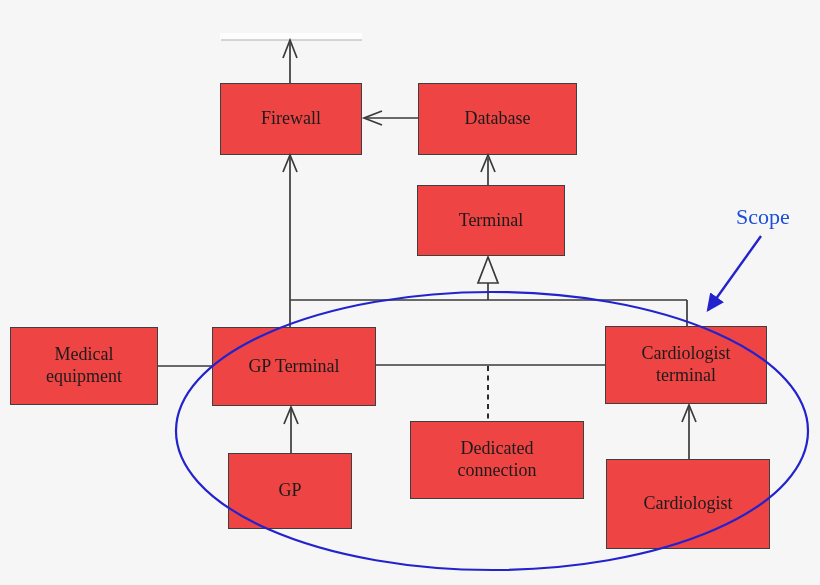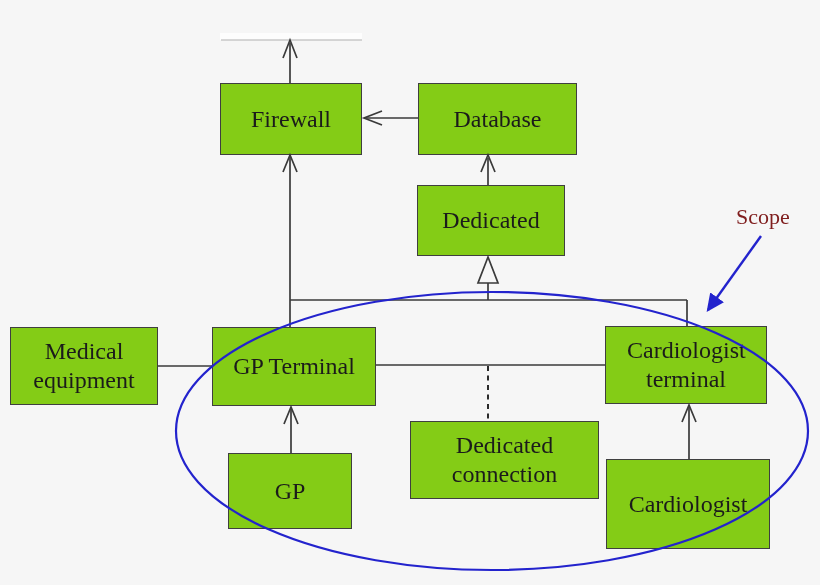--- a/index.html
+++ b/index.html
@@ -16,75 +16,75 @@
   .stage {
     position: relative;
     width: 820px;
     height: 585px;
     background: #f6f6f6;
   }
   .node {
     position: absolute;
     box-sizing: border-box;
     border: 1.7px solid #3f3f3f;
-    background: #84cc16;
+    background: #ef4444;
     display: flex;
     align-items: center;
     justify-content: center;
     text-align: center;
     color: #1b1b1b;
-    font-size: 24px;
+    font-size: 18px;
     line-height: 1.2;
   }
   .node .lbl {
     display: inline-block;
   }
   
   #n-firewall              { left: 220px; top:  83px; width: 142px; height: 72px; }
   #n-database              { left: 418px; top:  83px; width: 159px; height: 72px; }
   #n-terminal              { left: 417px; top: 185px; width: 148px; height: 71px; }
   #n-medical-equipment     { left:  10px; top: 327px; width: 148px; height: 78px; }
   #n-gp-terminal           { left: 212px; top: 327px; width: 164px; height: 79px; }
   #n-cardiologist-terminal { left: 605px; top: 326px; width: 162px; height: 78px; }
   #n-gp                    { left: 228px; top: 453px; width: 124px; height: 76px; }
-  #n-dedicated-connection  { left: 410px; top: 421px; width: 189px; height: 78px; }
+  #n-dedicated-connection  { left: 410px; top: 421px; width: 174px; height: 78px; }
   #n-cardiologist          { left: 606px; top: 459px; width: 164px; height: 90px; }
   
   #n-medical-equipment .lbl     { max-width: 110px; }
   #n-cardiologist-terminal .lbl { max-width: 118px; }
   #n-dedicated-connection .lbl  { max-width: 116px; }
 
   svg.overlay {
     position: absolute;
     left: 0;
     top: 0;
     pointer-events: none;
   }
   .scope-label {
     position: absolute;
     left: 736px;
     top: 204px;
-    color: #7f1d1d;
+    color: #1d4ed8;
     font-size: 22px;
     font-weight: 500;
   }
 </style>
 </head>
 <body>
 
 <div class="stage">
 
   <div class="node" id="n-firewall">
     <span class="lbl">Firewall</span>
   </div>
   <div class="node" id="n-database">
     <span class="lbl">Database</span>
   </div>
   <div class="node" id="n-terminal">
-    <span class="lbl">Dedicated</span>
+    <span class="lbl">Terminal</span>
   </div>
   <div class="node" id="n-medical-equipment">
     <span class="lbl">Medical equipment</span>
   </div>
   <div class="node" id="n-gp-terminal">
     <span class="lbl">GP Terminal</span>
   </div>
   <div class="node" id="n-cardiologist-terminal">
     <span class="lbl">Cardiologist terminal</span>
   </div>

